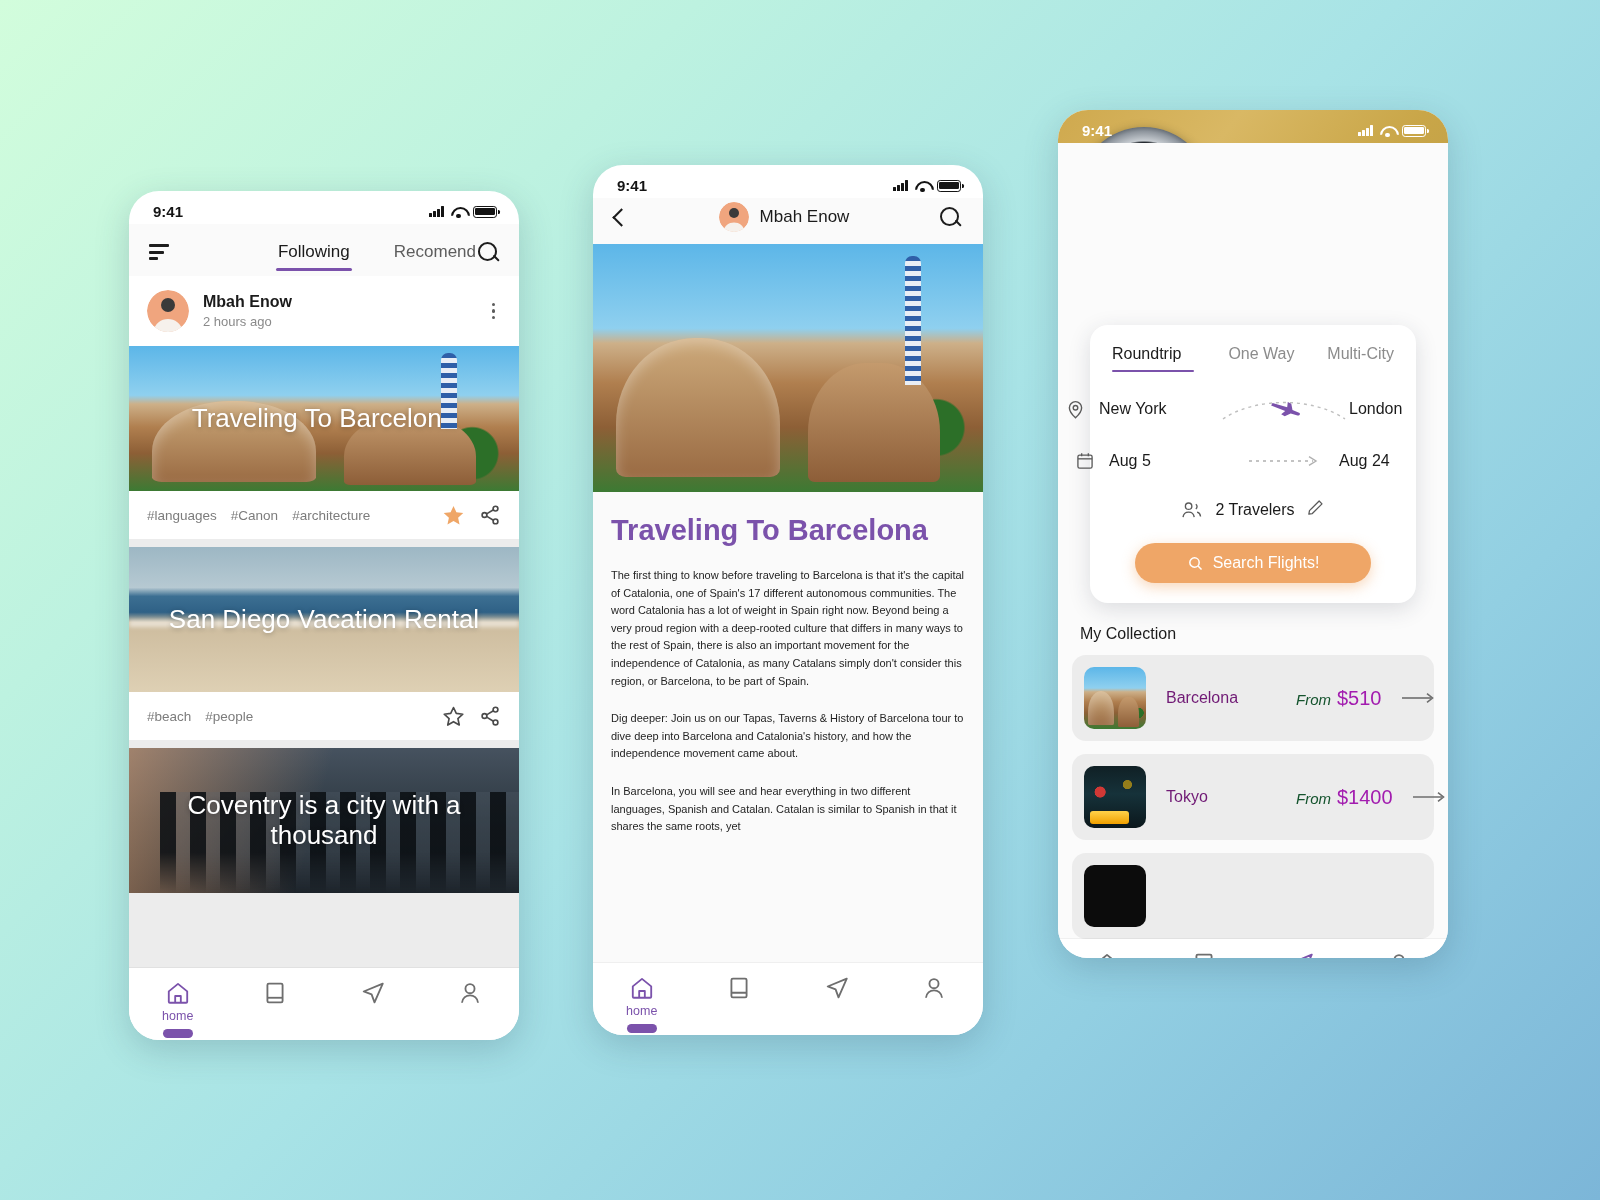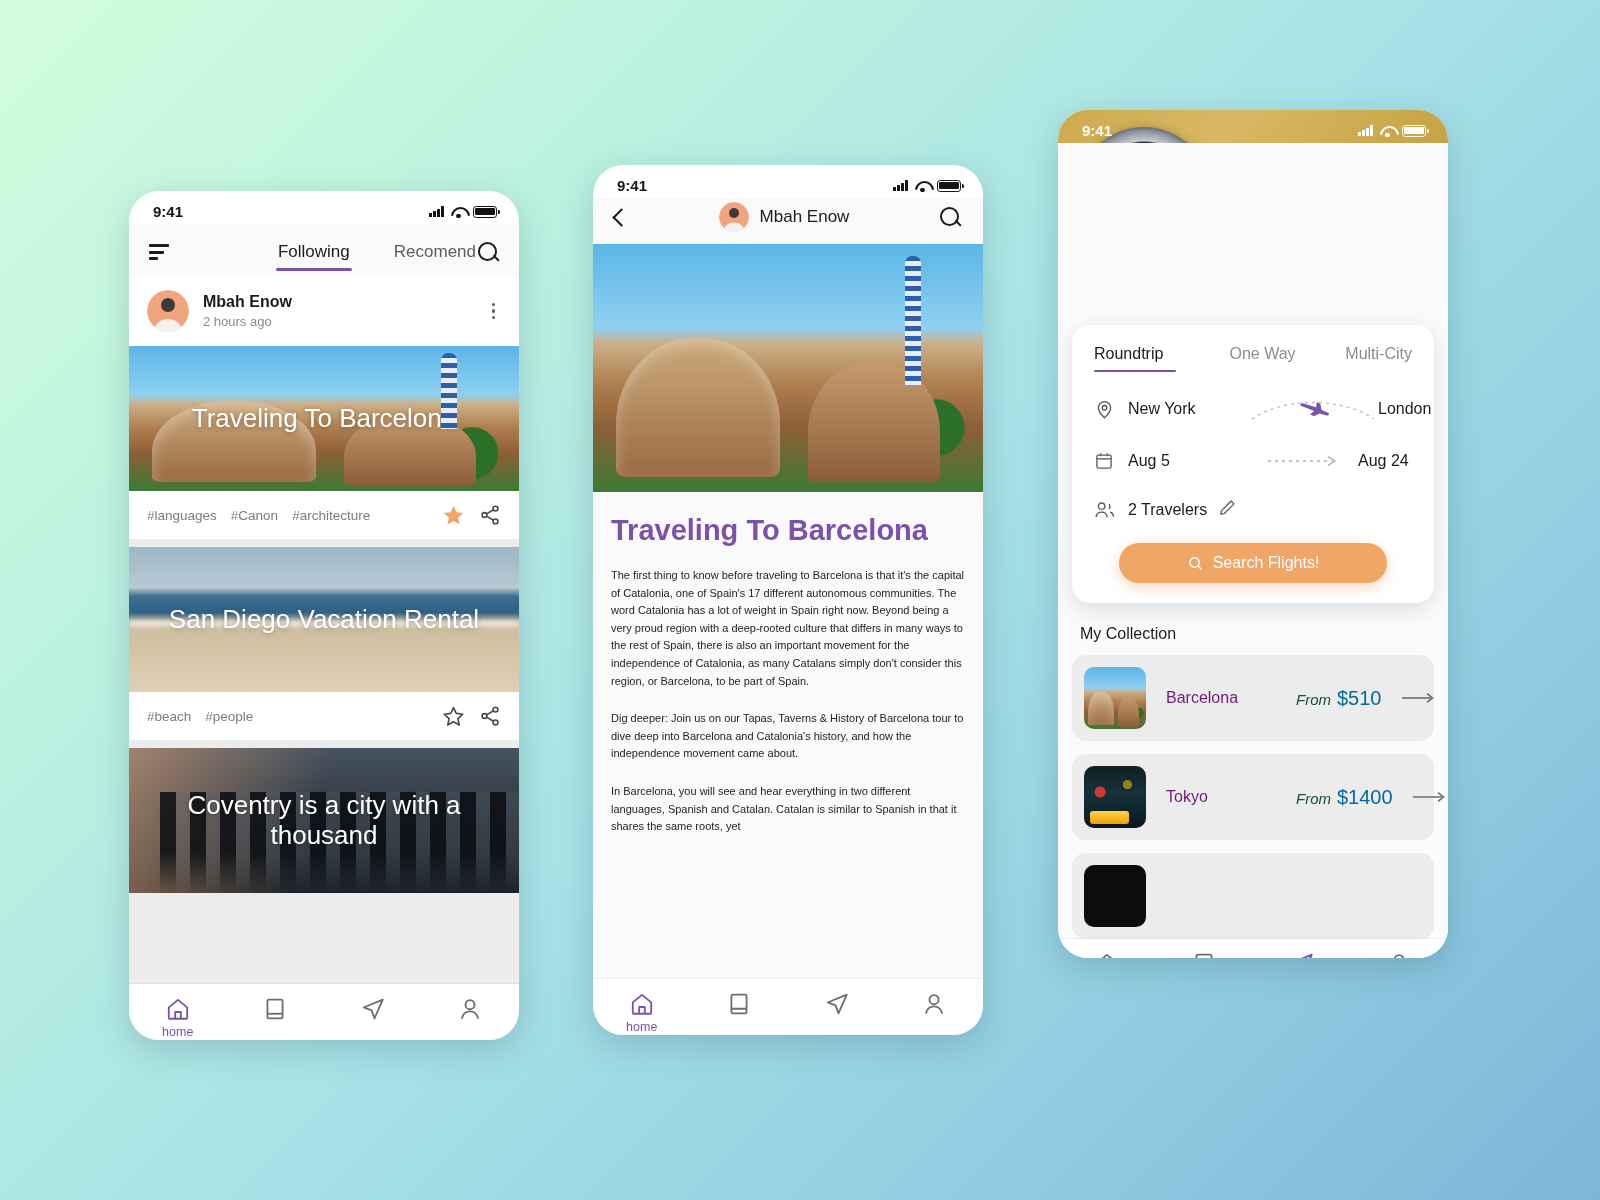--- a/index.html
+++ b/index.html
@@ -175,21 +175,21 @@
   .img-map::after {
     content:''; position:absolute; left:5%; top:6%; width:132px; height:132px;
     background:
       conic-gradient(from 0deg, transparent 0 44%, #ffffff 44% 50%, transparent 50% 94%, #d24b3a 94% 100%);
     clip-path: polygon(50% 50%, 100% 28%, 72% 50%, 100% 72%, 50% 50%, 0 72%, 28% 50%, 0 28%);
     opacity:.92;
   }
 
   
   .bottomnav {
-    flex: 0 0 auto; height: 56px; background:#ffffff; display:flex;
+    flex: 0 0 auto; height: 72px; background:#ffffff; display:flex;
     align-items: flex-start; padding-top: 12px; position: relative; z-index: 5;
     box-shadow: 0 -1px 0 rgba(0,0,0,.045);
   }
   .navitem {
     flex:1; display:flex; flex-direction:column; align-items:center; gap:3px;
     cursor:pointer; background:none; border:none; font-family:inherit;
   }
   .navitem svg { display:block; }
   .nav-label { font-size: 12.5px; color:#7b52ab; }
   .nav-pill {
@@ -209,35 +209,35 @@
   .art-hero { height: 248px; position:relative; overflow:hidden; }
   .art-body { padding: 22px 18px 0; }
   .art-h1 { font-size: 29px; color: #7b52ab; margin-bottom: 20px; }
   .art-p { font-size: 11px; line-height: 1.60; color: #242424; margin-bottom: 20px; }
 
   
   .flight-hero { position:absolute; left:0; right:0; top:0; height: 290px; overflow:hidden; }
   .flight-body { flex:1; display:flex; flex-direction:column; position:relative; background:#fbfbfb; }
   .flight-spacer { height: 182px; flex:0 0 auto; }
   .search-card {
-    margin: 0 14px; background:#ffffff; border-radius: 18px; padding: 18px 22px 20px;
+    margin: 0 32px; background:#ffffff; border-radius: 18px; padding: 18px 22px 20px;
     box-shadow: 0 6px 22px rgba(40,50,70,.15); position:relative; z-index:3; flex:0 0 auto;
   }
   .trip-tabs { display:flex; gap: 0; margin-bottom: 22px; }
   .trip-tab {
     font-size: 16px; color:#8c8c8c; background:none; border:none; cursor:pointer;
     font-family:inherit; padding: 2px 0 9px; position:relative; text-align:left;
   }
   .trip-tab:nth-child(1){ flex:0 0 36%; }
   .trip-tab:nth-child(2){ flex:0 0 34%; text-align:center; }
   .trip-tab:nth-child(3){ flex:1; text-align:right; }
   .trip-tab.active { color:#1b1b1b; }
   .trip-tab.active::after { content:''; position:absolute; left:0; width:82px; bottom:0; height:2.4px; background:#7b52ab; border-radius:2px; }
 
-  .frow { display:flex; align-items:center; margin-bottom: 22px; }
+  .frow { display:flex; align-items:center; margin-bottom: 22px; justify-content: center; }
   .frow .fic { width: 34px; flex:0 0 34px; display:flex; align-items:center; color:#5a5a5a; }
   .fval { font-size: 16px; color:#1b1b1b; }
   .fval.from { flex: 0 0 120px; }
   .fmid { flex:1; display:flex; align-items:center; justify-content:center; position:relative; height: 30px; }
   .fval.to { flex: 0 0 92px; text-align:left; }
   .pencil { margin-left: 11px; cursor:pointer; }
   .search-btn {
     display:flex; align-items:center; justify-content:center; gap:9px;
     width: 84%; margin: 4px auto 0; height: 40px; border:none; border-radius: 22px;
     background:#efa667; color:#ffffff; font-size:16px; font-family:inherit; cursor:pointer;
@@ -247,21 +247,21 @@
   .collection-title { font-size: 16px; color:#1b1b1b; padding: 22px 22px 12px; }
   .coll-list { padding: 0 14px; display:flex; flex-direction:column; gap: 13px; overflow:hidden; }
   .coll-item {
     display:flex; align-items:center; gap: 20px; background:#ececec;
     border-radius: 14px; padding: 12px 18px 12px 12px; cursor:pointer;
   }
   .coll-thumb { width: 62px; height: 62px; border-radius: 10px; overflow:hidden; position:relative; flex:0 0 auto; }
   .coll-name { font-size: 16px; color:#701a75; flex: 0 0 110px; }
   .coll-price { flex:1; display:flex; align-items:baseline; gap:6px; }
   .coll-from { font-size: 15px; color:#14532d;font-style:italic; }
-  .coll-amount { font-size: 20px; color:#0369a1; }
+  .coll-amount { font-size: 20px; color:#a21caf; }
   .coll-arrow { width: 34px; flex:0 0 34px; display:flex; align-items:center; color:#6e6e6e; }
 </style>
 </head>
 <body>
 
 <div class="phone" id="phone-feed">
 
   <div class="statusbar">
     <span>9:41</span>
     <span class="sb-right">

